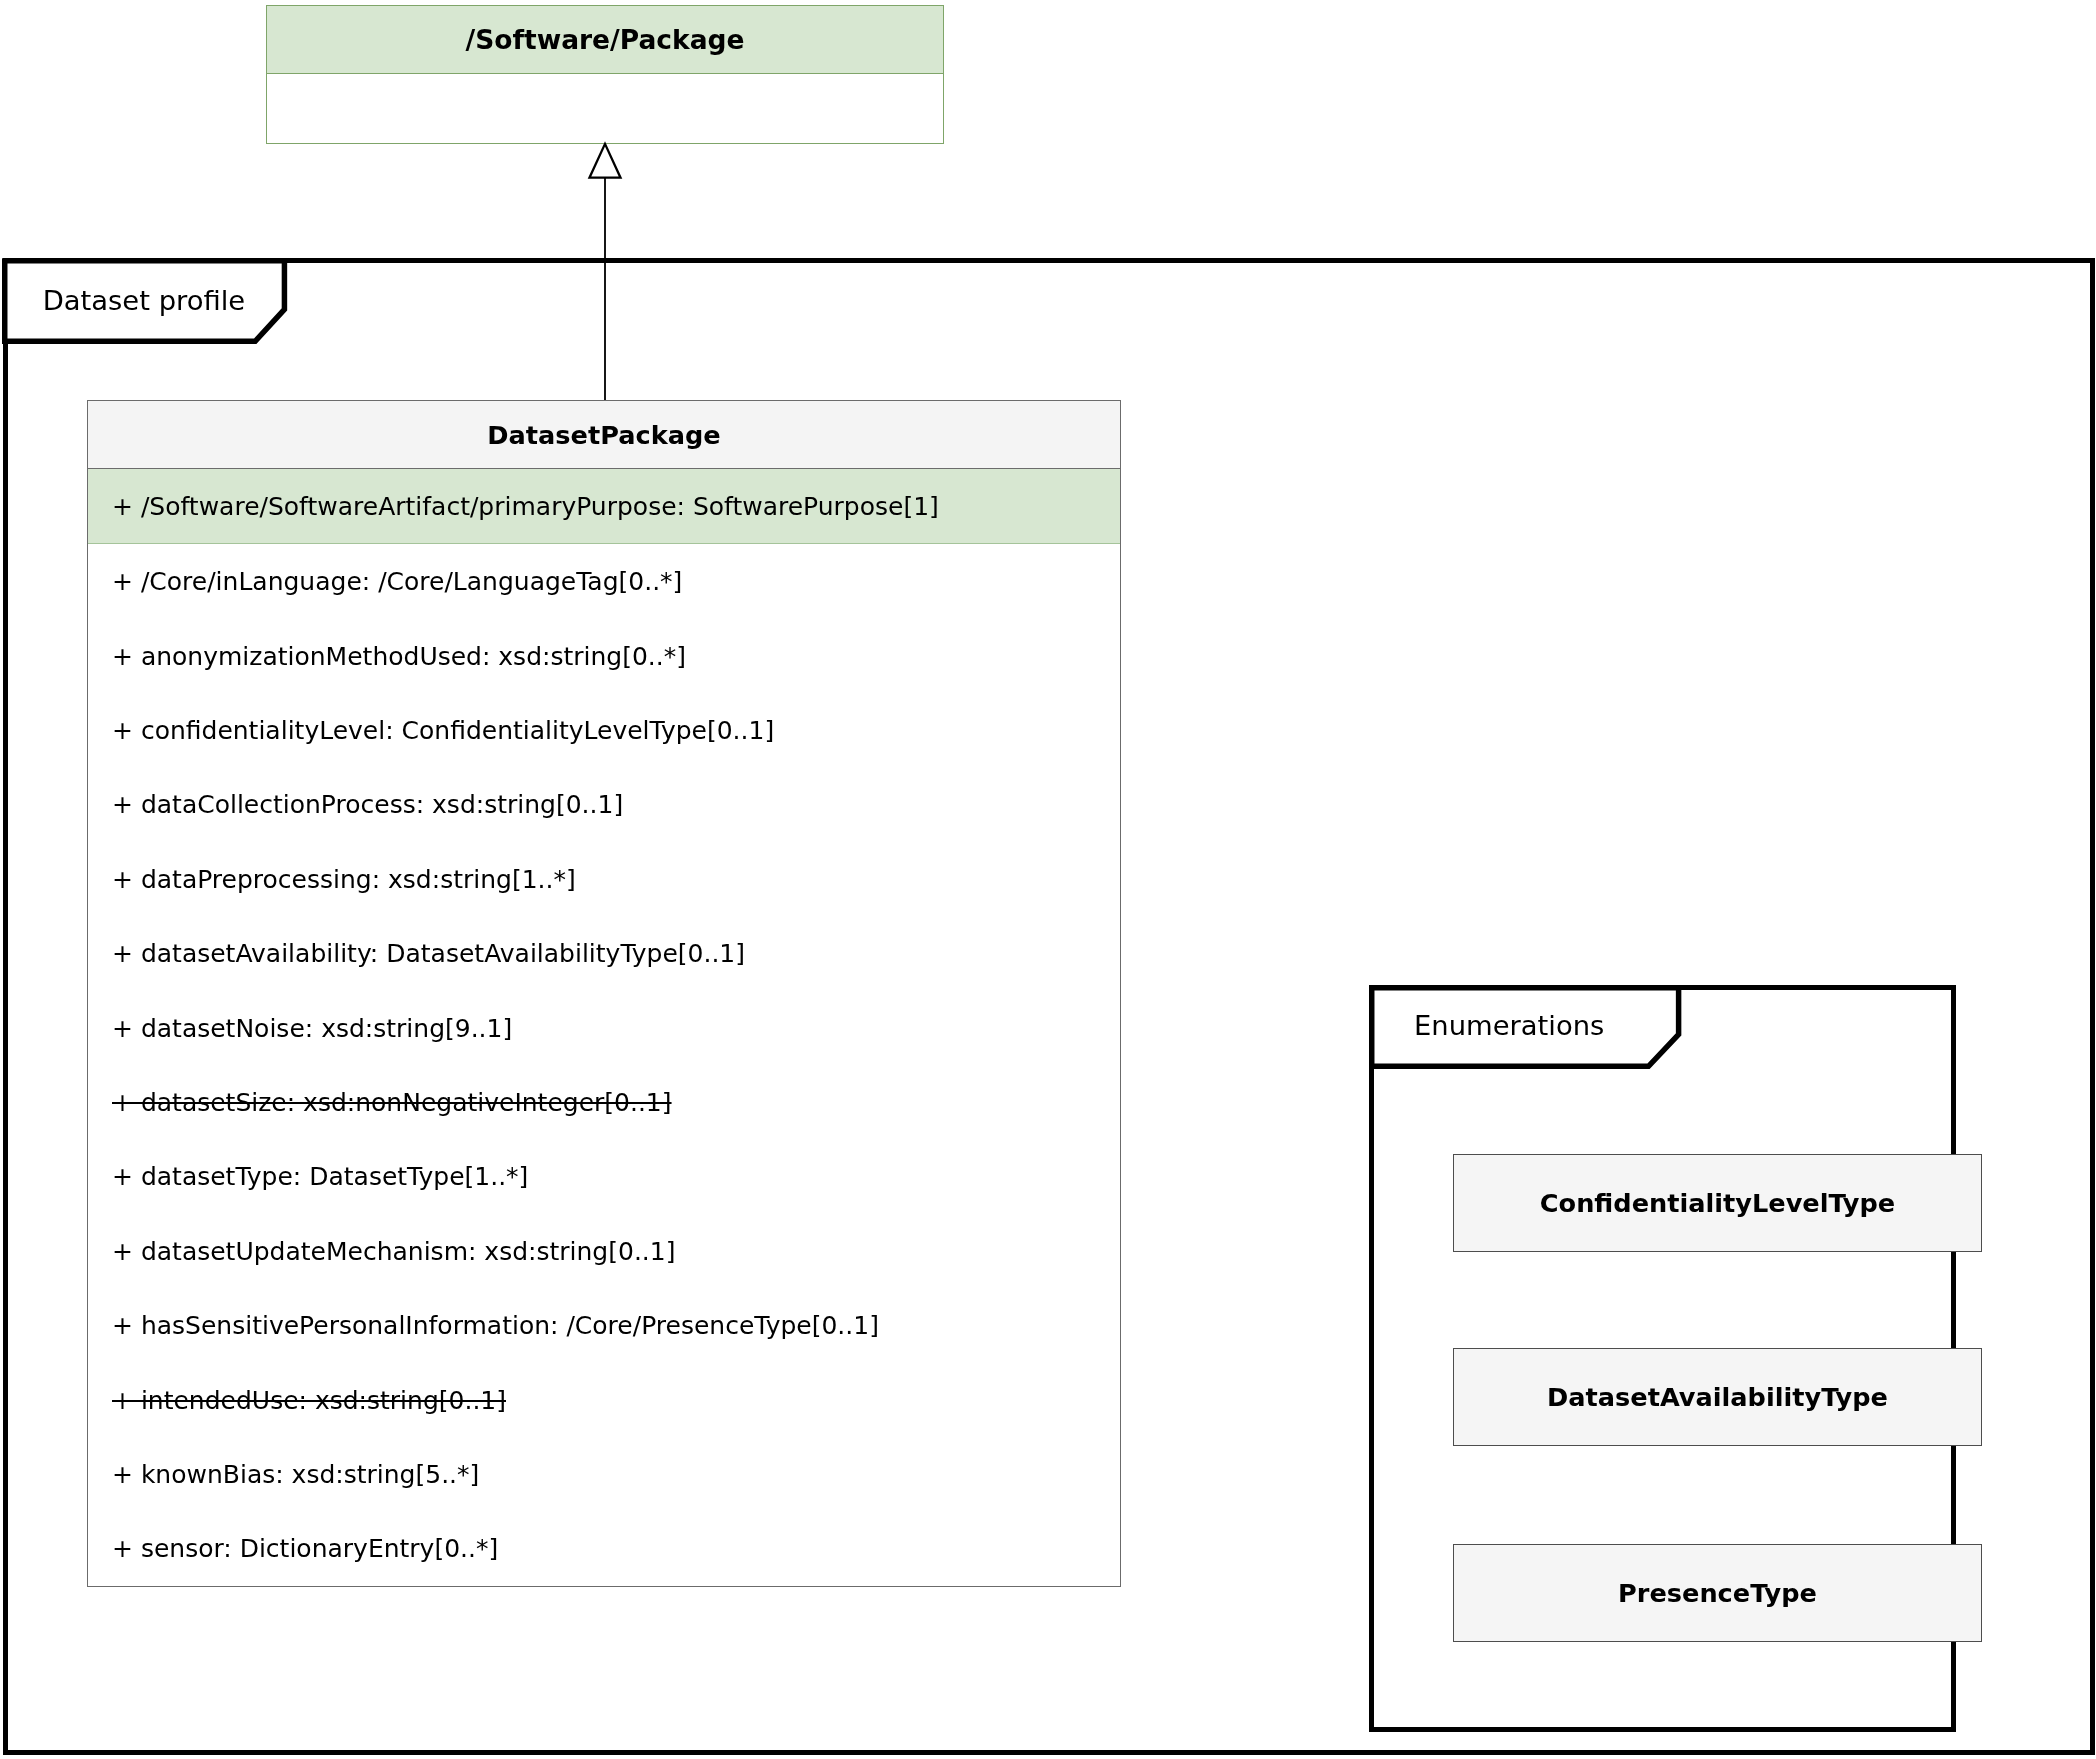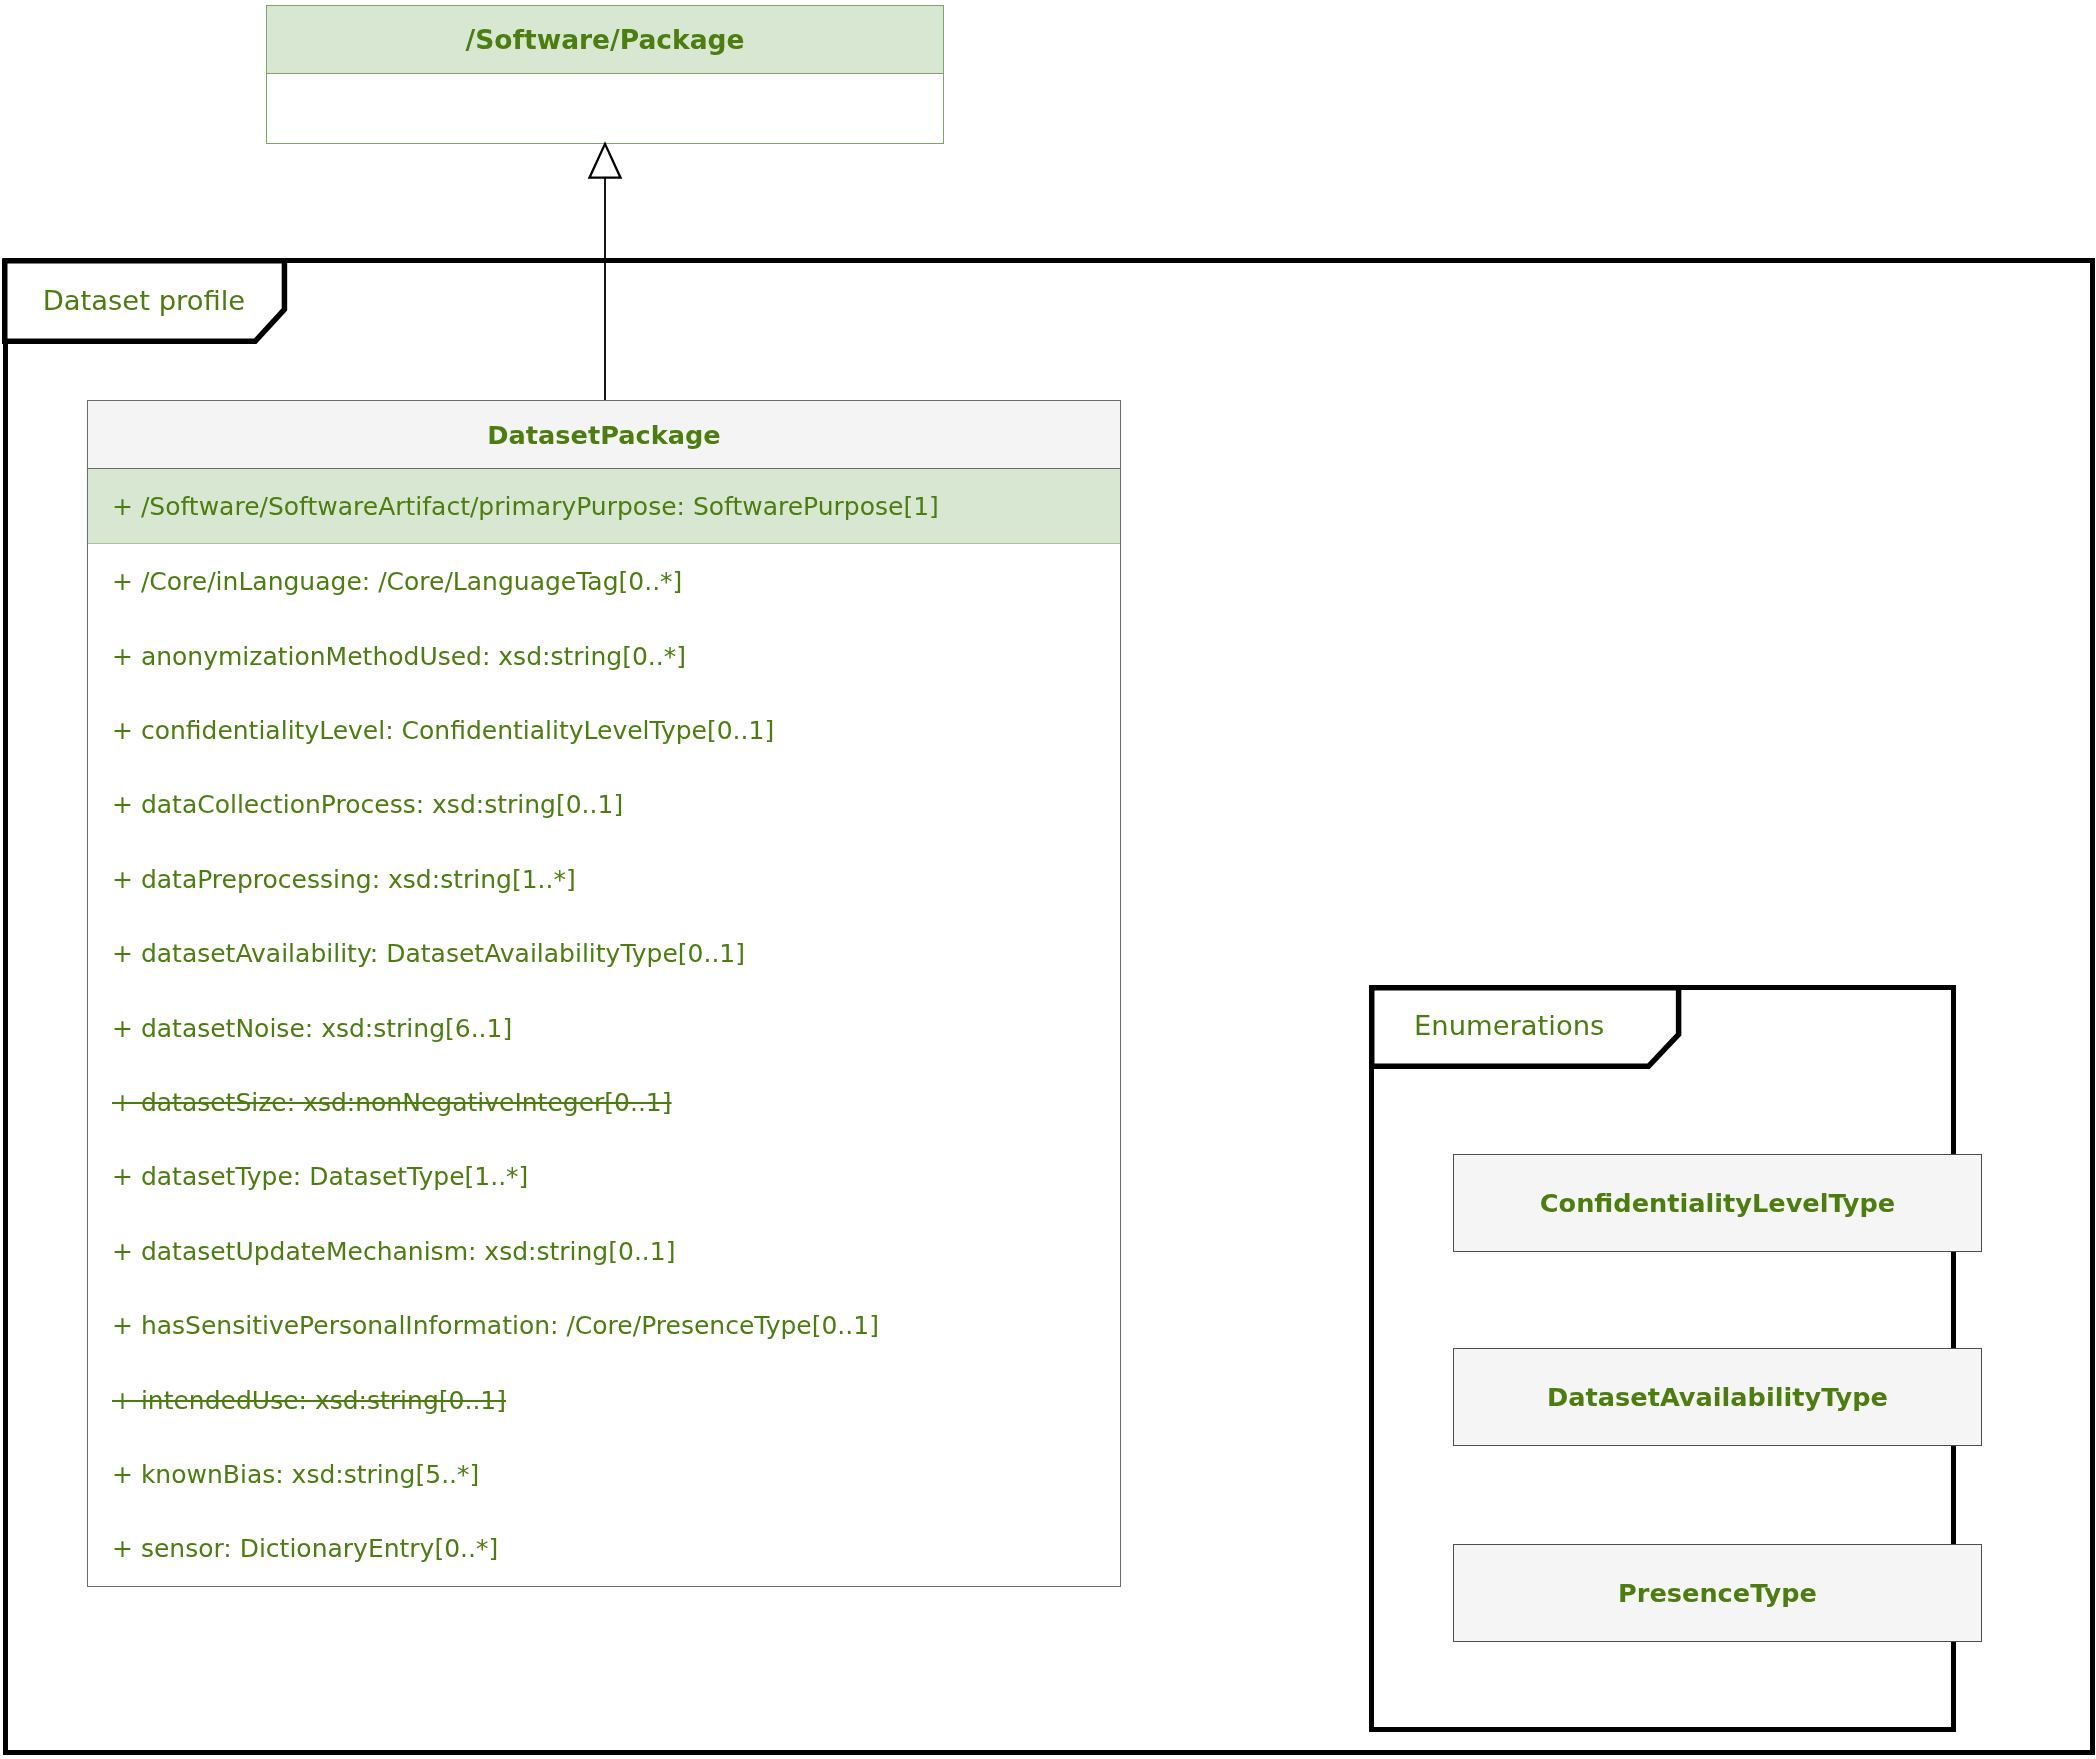--- a/index.html
+++ b/index.html
@@ -2,21 +2,21 @@
 <html style="font-size:14.6px"><head>
 <meta charset="utf-8">
 <style>
   html, body { margin: 0; padding: 0; background: #ffffff; }
   .canvas {
     position: relative;
     width: 2097px;
     height: 1760px;
     background: #ffffff;
     font-family: "DejaVu Sans", sans-serif;
-    color: #4d7c0f;
+    color: #000000;
     overflow: hidden;
   }
 
   
   .parent-class {
     position: absolute;
     left: 266px; top: 4.6px;
     width: 678px; height: 139px;
     border: 1.8px solid #7FA569;
     background: #ffffff;
@@ -123,21 +123,21 @@
 
   <div class="dataset-class">
     <div class="hdr">DatasetPackage</div>
     <div class="attr-row highlight">+ /Software/SoftwareArtifact/primaryPurpose: SoftwarePurpose[1]</div>
     <div class="attr-row">+ /Core/inLanguage: /Core/LanguageTag[0..*]</div>
     <div class="attr-row">+ anonymizationMethodUsed: xsd:string[0..*]</div>
     <div class="attr-row">+ confidentialityLevel: ConfidentialityLevelType[0..1]</div>
     <div class="attr-row">+ dataCollectionProcess: xsd:string[0..1]</div>
     <div class="attr-row">+ dataPreprocessing: xsd:string[1..*]</div>
     <div class="attr-row">+ datasetAvailability: DatasetAvailabilityType[0..1]</div>
-    <div class="attr-row">+ datasetNoise: xsd:string[6..1]</div>
+    <div class="attr-row">+ datasetNoise: xsd:string[9..1]</div>
     <div class="attr-row strike">+ datasetSize: xsd:nonNegativeInteger[0..1]</div>
     <div class="attr-row">+ datasetType: DatasetType[1..*]</div>
     <div class="attr-row">+ datasetUpdateMechanism: xsd:string[0..1]</div>
     <div class="attr-row">+ hasSensitivePersonalInformation: /Core/PresenceType[0..1]</div>
     <div class="attr-row strike">+ intendedUse: xsd:string[0..1]</div>
     <div class="attr-row">+ knownBias: xsd:string[5..*]</div>
     <div class="attr-row">+ sensor: DictionaryEntry[0..*]</div>
   </div>
 
   <div class="frame enum-frame">

